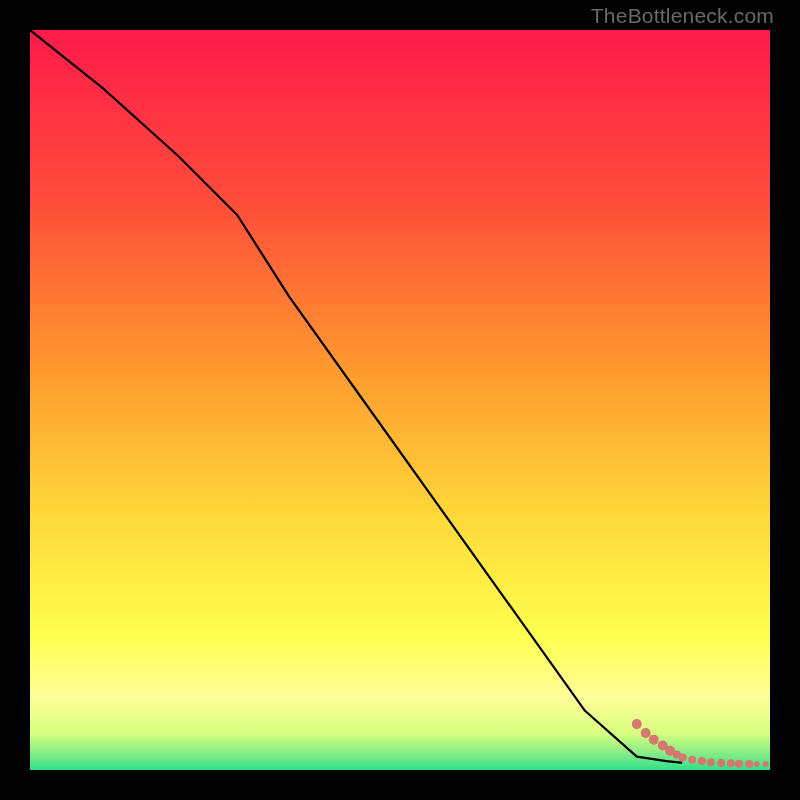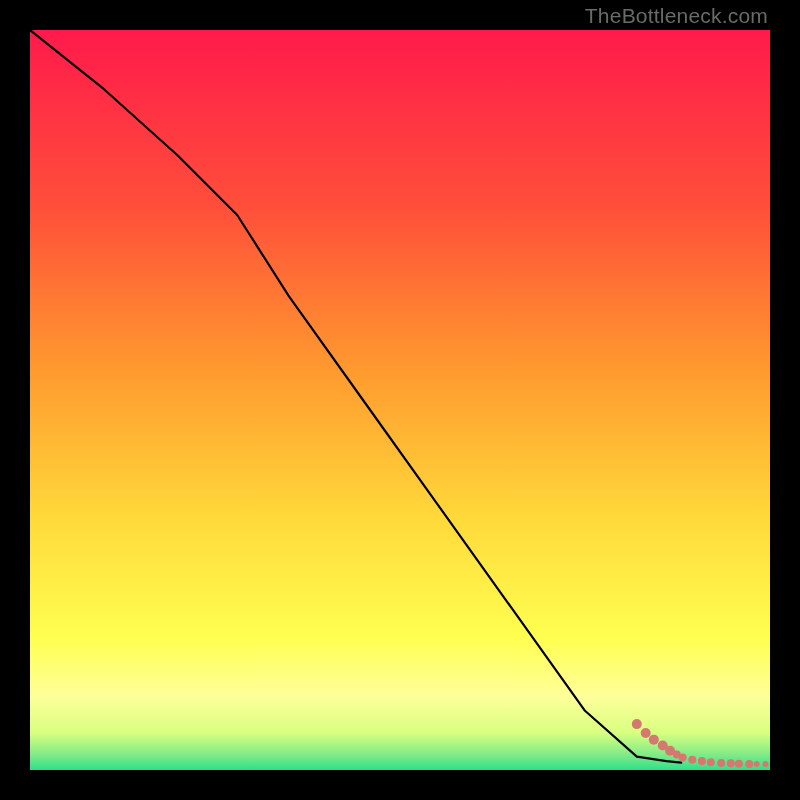--- a/index.html
+++ b/index.html
@@ -20,21 +20,21 @@
   .plot {
     position: absolute;
     left: 30px;
     top: 30px;
     width: 740px;
     height: 740px;
   }
   .watermark {
     position: absolute;
     top: 4px;
-    right: 32px;
+    right: 26px;
     color: #6a6a6a;
     font-size: 21px;
     font-weight: 500;
     letter-spacing: 0.2px;
   }
 </style>
 </head>
 <body>
 
 <div class="frame">

